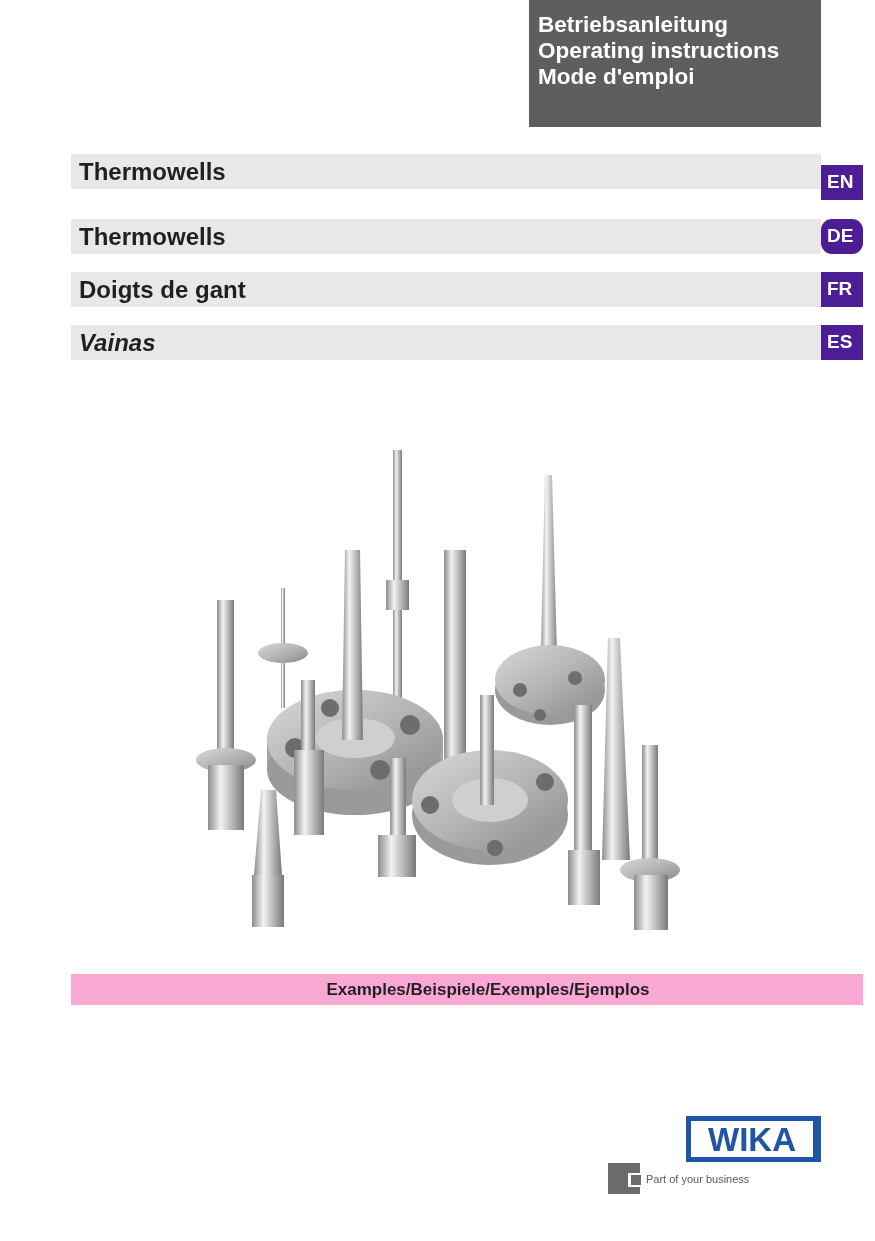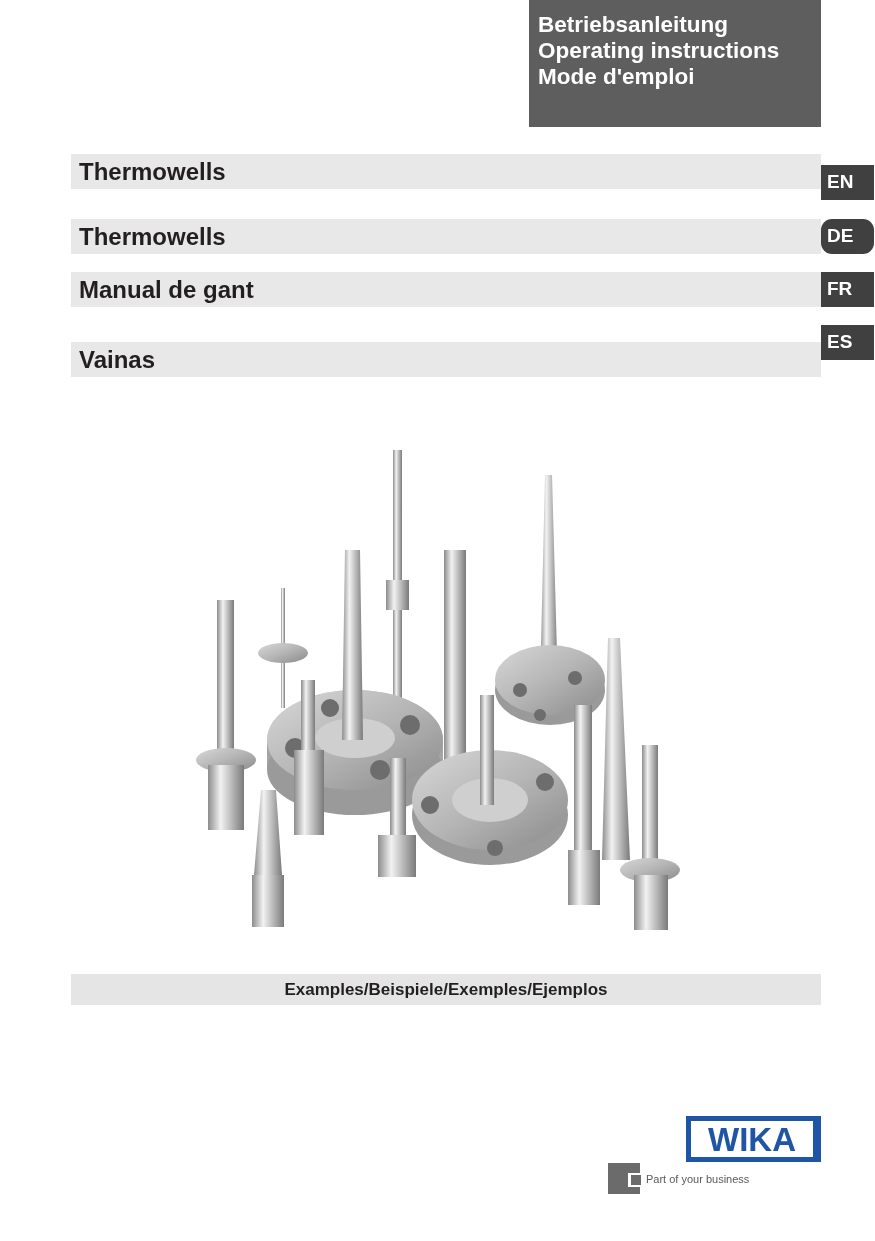--- a/index.html
+++ b/index.html
@@ -1,24 +1,24 @@
 <!DOCTYPE html>
 <html><head>
 <meta charset="utf-8">
 <style>
   html, body { margin:0; padding:0; background:#ffffff; }
   body { width:875px; height:1241px; position:relative; overflow:hidden; font-family:"Liberation Sans", sans-serif; }
   .header-box { position:absolute; left:529px; top:0; width:292px; height:127px; background:#5f5e5e; color:#ffffff; box-sizing:border-box; padding:12px 0 0 9px; }
   .header-box div { font-weight:bold; font-size:22.5px; line-height:26px; white-space:nowrap; }
   .title-bar { position:absolute; left:71px; width:750px; background:#e8e8e8; height:35px; }
   .title-bar .t { position:absolute; left:8px; top:3px; font-weight:bold; font-size:24px; color:#231f20; line-height:30px; white-space:nowrap; }
-  .badge { position:absolute; left:821px; width:53px; height:35px; background:#404040; }
+  .badge { position:absolute; left:821px; width:42px; height:35px; background:#4c1d95; }
   .badge span { position:absolute; left:6px; top:5px; font-weight:bold; font-size:19px; color:#ffffff; line-height:24px; }
   .photo { position:absolute; left:190px; top:440px; width:520px; height:500px; }
-  .caption-bar { position:absolute; left:71px; top:974px; width:750px; height:31px; background:#e5e5e5; text-align:center; }
+  .caption-bar { position:absolute; left:71px; top:974px; width:750px; height:31px; background:#f9a8d4; text-align:center;padding-left:42px; }
   .caption-bar span { font-weight:bold; font-size:17px; line-height:31px; color:#231f20; }
   .wika-logo { position:absolute; left:686px; top:1116px; width:135px; height:46px; }
   .tagline { position:absolute; left:608px; top:1163px; width:215px; height:31px; }
   .tagline .sq { position:absolute; left:0; top:0; width:32px; height:31px; background:#6b6b6b; }
   .tagline .notch { position:absolute; left:20px; top:10px; width:14px; height:14px; background:#ffffff; }
   .tagline .sq2 { position:absolute; left:23px; top:12px; width:10px; height:10px; background:#6b6b6b; }
   .tagline .txt { position:absolute; left:38px; top:4px; font-size:11px; line-height:24px; color:#5a5a5a; white-space:nowrap; }
 </style>
 </head>
 <body>
@@ -37,27 +37,27 @@
   </div>
 
 <div class="title-bar" style="top:219px;">
   <span class="t">Thermowells</span>
 </div>
 <div class="badge" style="top:219px;border-radius:11px;">
     <span>DE</span>
   </div>
 
 <div class="title-bar" style="top:272px;">
-  <span class="t">Manual de gant</span>
+  <span class="t">Doigts de gant</span>
 </div>
 <div class="badge" style="top:272px;text-align:right;">
     <span>FR</span>
   </div>
 
-<div class="title-bar" style="top:342px;">
+<div class="title-bar" style="top:325px;font-style:italic;">
   <span class="t">Vainas</span>
 </div>
 <div class="badge" style="top:325px;text-decoration:underline;">
     <span>ES</span>
   </div>
 
 <svg class="photo" viewBox="0 0 520 500" xmlns="http://www.w3.org/2000/svg">
   <defs>
     <linearGradient id="steel" x1="0" x2="1" y1="0" y2="0">
       <stop offset="0" stop-color="#8c8c8c"></stop>

